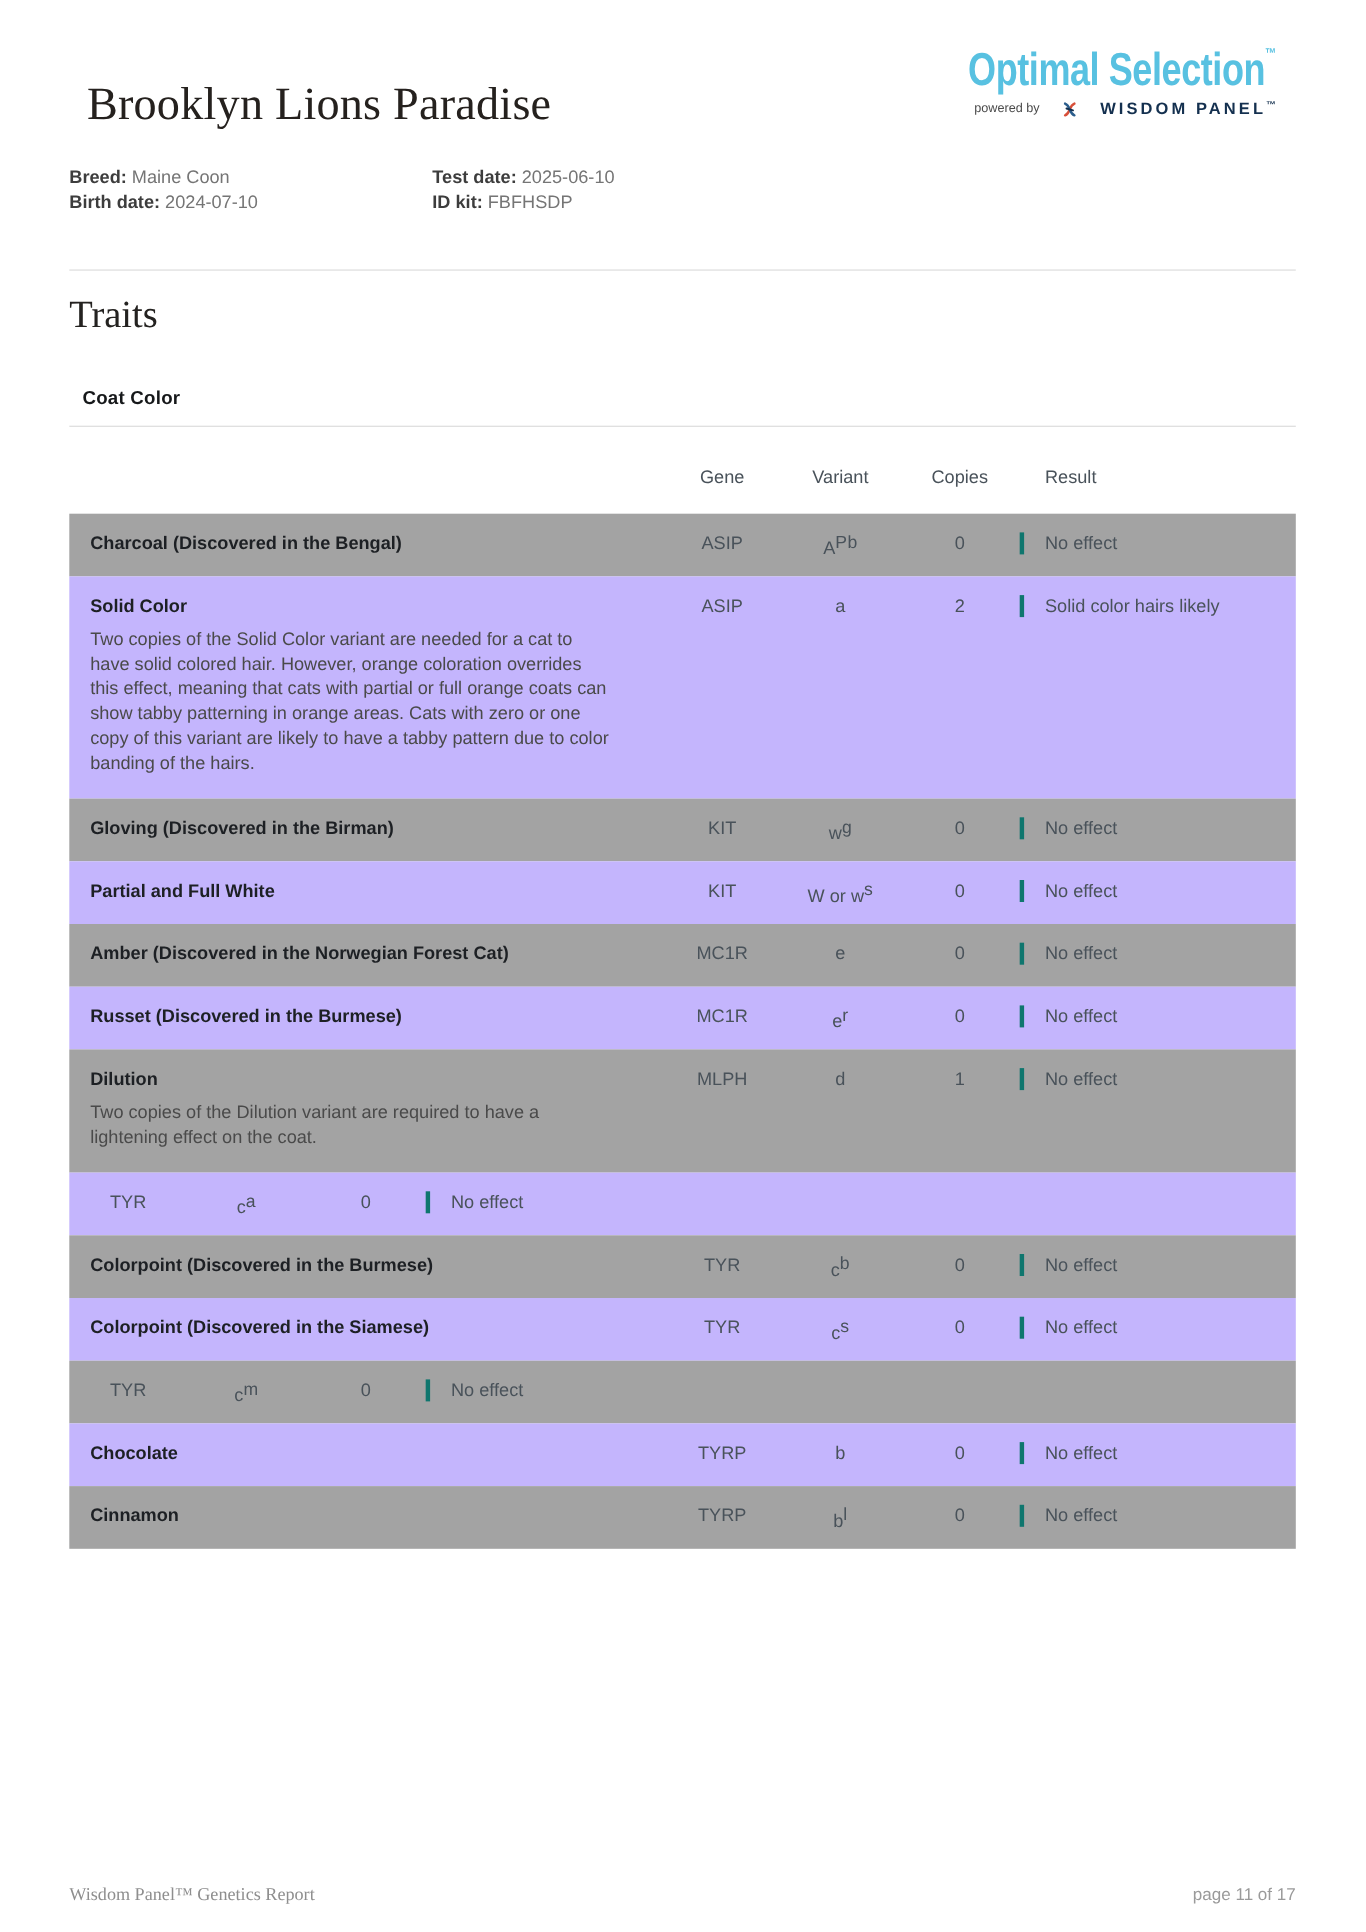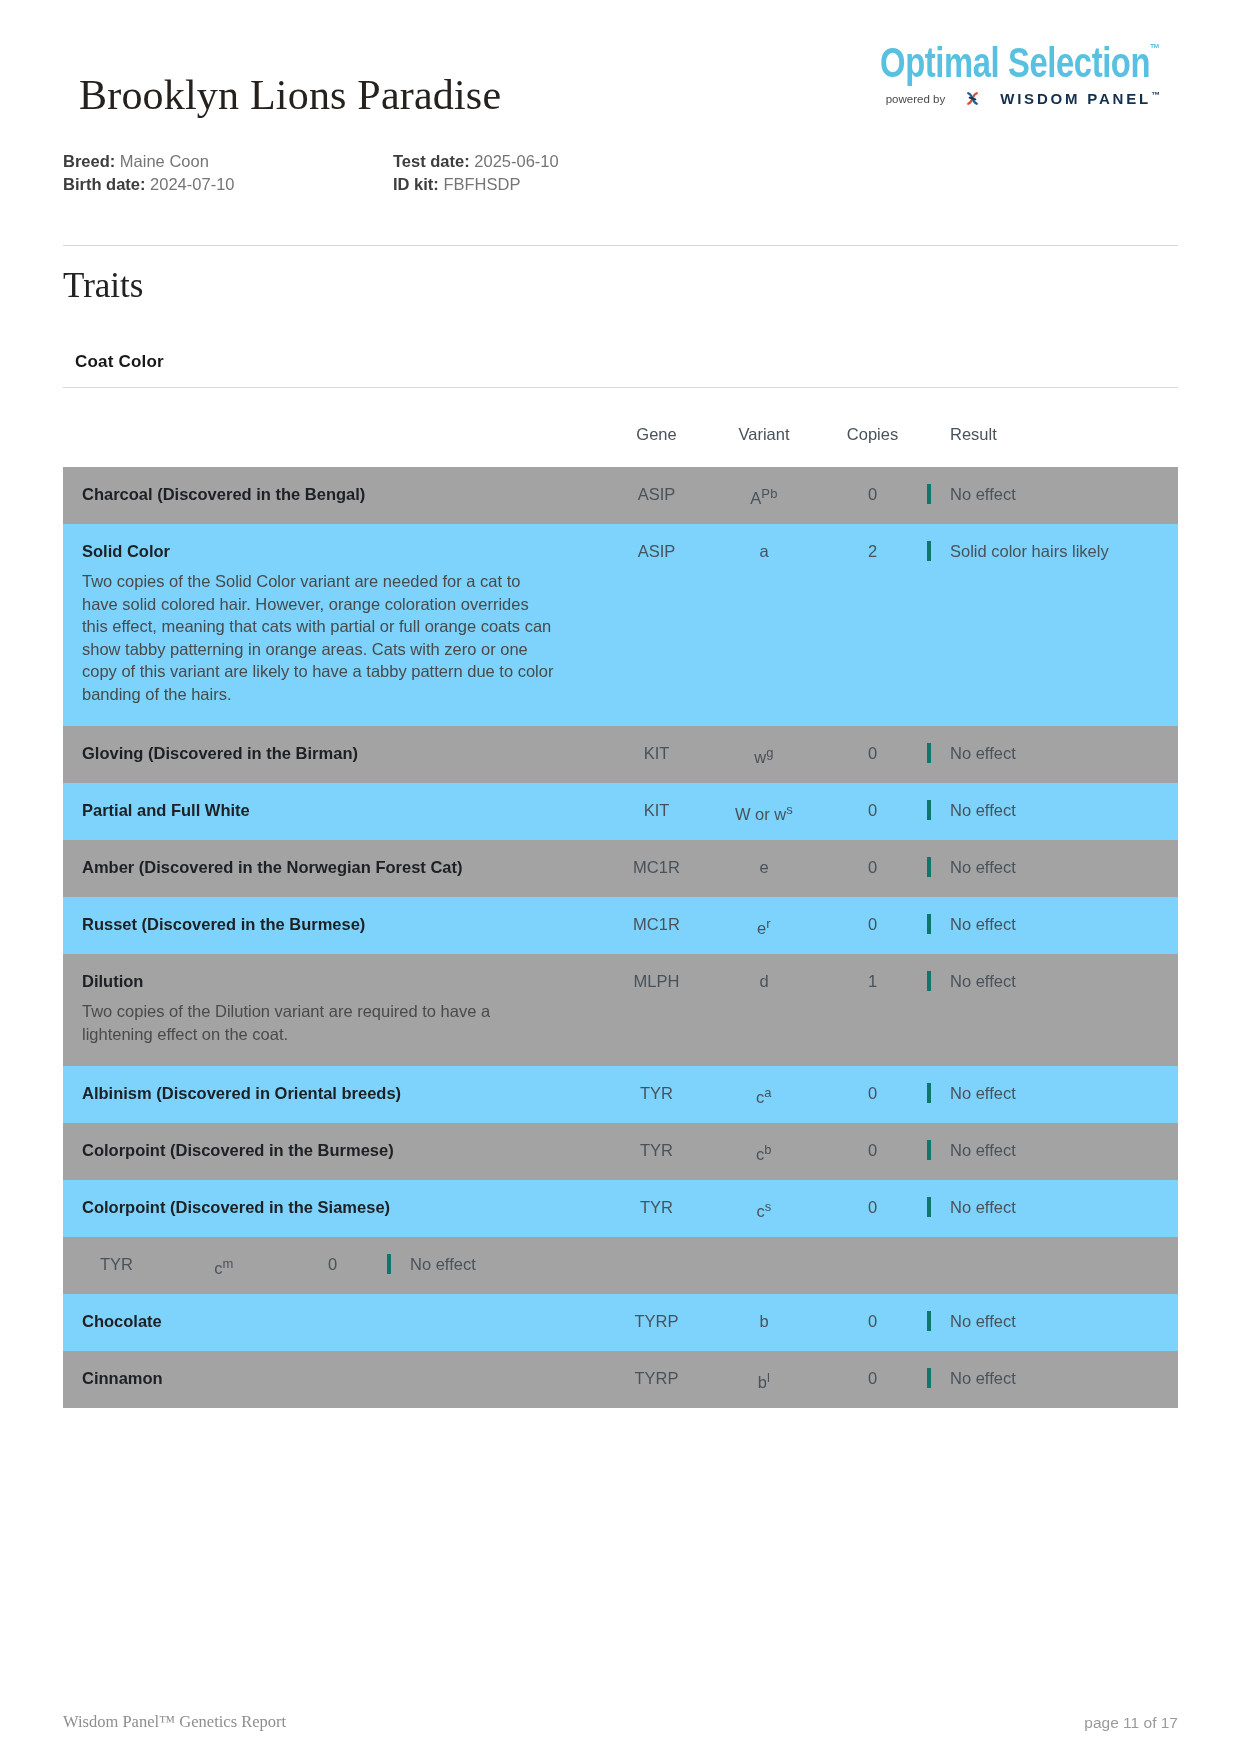--- a/index.html
+++ b/index.html
@@ -62,28 +62,28 @@
   .cell-gene   { width:107px; text-align:center; }
   .cell-variant{ width:108px; text-align:center; }
   .cell-copies { width:109px; text-align:center; }
   .cell-result { flex:1; box-sizing:border-box; padding-left:19px;
                  border-left:4px solid #0f766e; }
 
   .thead-row { position:absolute; top:424px; left:0; right:0;
     font-size:16.5px; color:#2b2b2b; }
   .rows { position:absolute; top:467px; left:0; right:0; }
 
-  .trow { min-height:57px; box-sizing:border-box; padding-top:17px; background:#7dd3fc; }
+  .trow { min-height:57px; box-sizing:border-box; padding-top:17px; background:#c4b5fd; }
   .trow.shaded { background:#a3a3a3; }
   .trait-name { font-size:16.5px; font-weight:700; color:#1d2024; line-height:20px; }
   .trait-desc { margin:9px 0 21px 0; max-width:476px;
     font-size:16.5px; line-height:22.5px; color:#4a4a4a; font-weight:400; }
   .cell-gene, .cell-variant, .cell-copies, .cell-result {
     font-size:16.5px; color:#49525a; line-height:20px; }
-  .vsup { font-size:13px; vertical-align:6px; letter-spacing:0.3px; }
+  .vsup { font-size:16px; vertical-align:6px; letter-spacing:0.3px; }
 
   
   .footer { position:absolute; top:1701px; left:0; right:0;
     display:flex; justify-content:space-between; align-items:flex-end;margin-top:11px; }
   .footer-left { font-family:"Liberation Serif", serif;
     font-size:16.5px; color:#8e8e8e; }
   .footer-right { font-size:15.5px; color:#9a9a9a; }
 </style>
 </head>
 <body>
@@ -215,24 +215,20 @@
       <div class="trait-name">Dilution</div>
       <div class="trait-desc">Two copies of the Dilution variant are required to have a lightening effect on the coat.</div>
     </div>
     <div class="cell-gene">MLPH</div>
     <div class="cell-variant"><span class="vbase">d</span></div>
     <div class="cell-copies">1</div>
     <div class="cell-result">No effect</div>
   </div>
 
   <div class="trow">
-    <div class="cell-trait">
-      <div class="trait-name">Albinism (Discovered in Oriental breeds)</div>
-
-    </div>
     <div class="cell-gene">TYR</div>
     <div class="cell-variant"><span class="vbase">c</span><span class="vsup">a</span></div>
     <div class="cell-copies">0</div>
     <div class="cell-result">No effect</div>
   </div>
 
   <div class="trow shaded">
     <div class="cell-trait">
       <div class="trait-name">Colorpoint (Discovered in the Burmese)</div>
 

